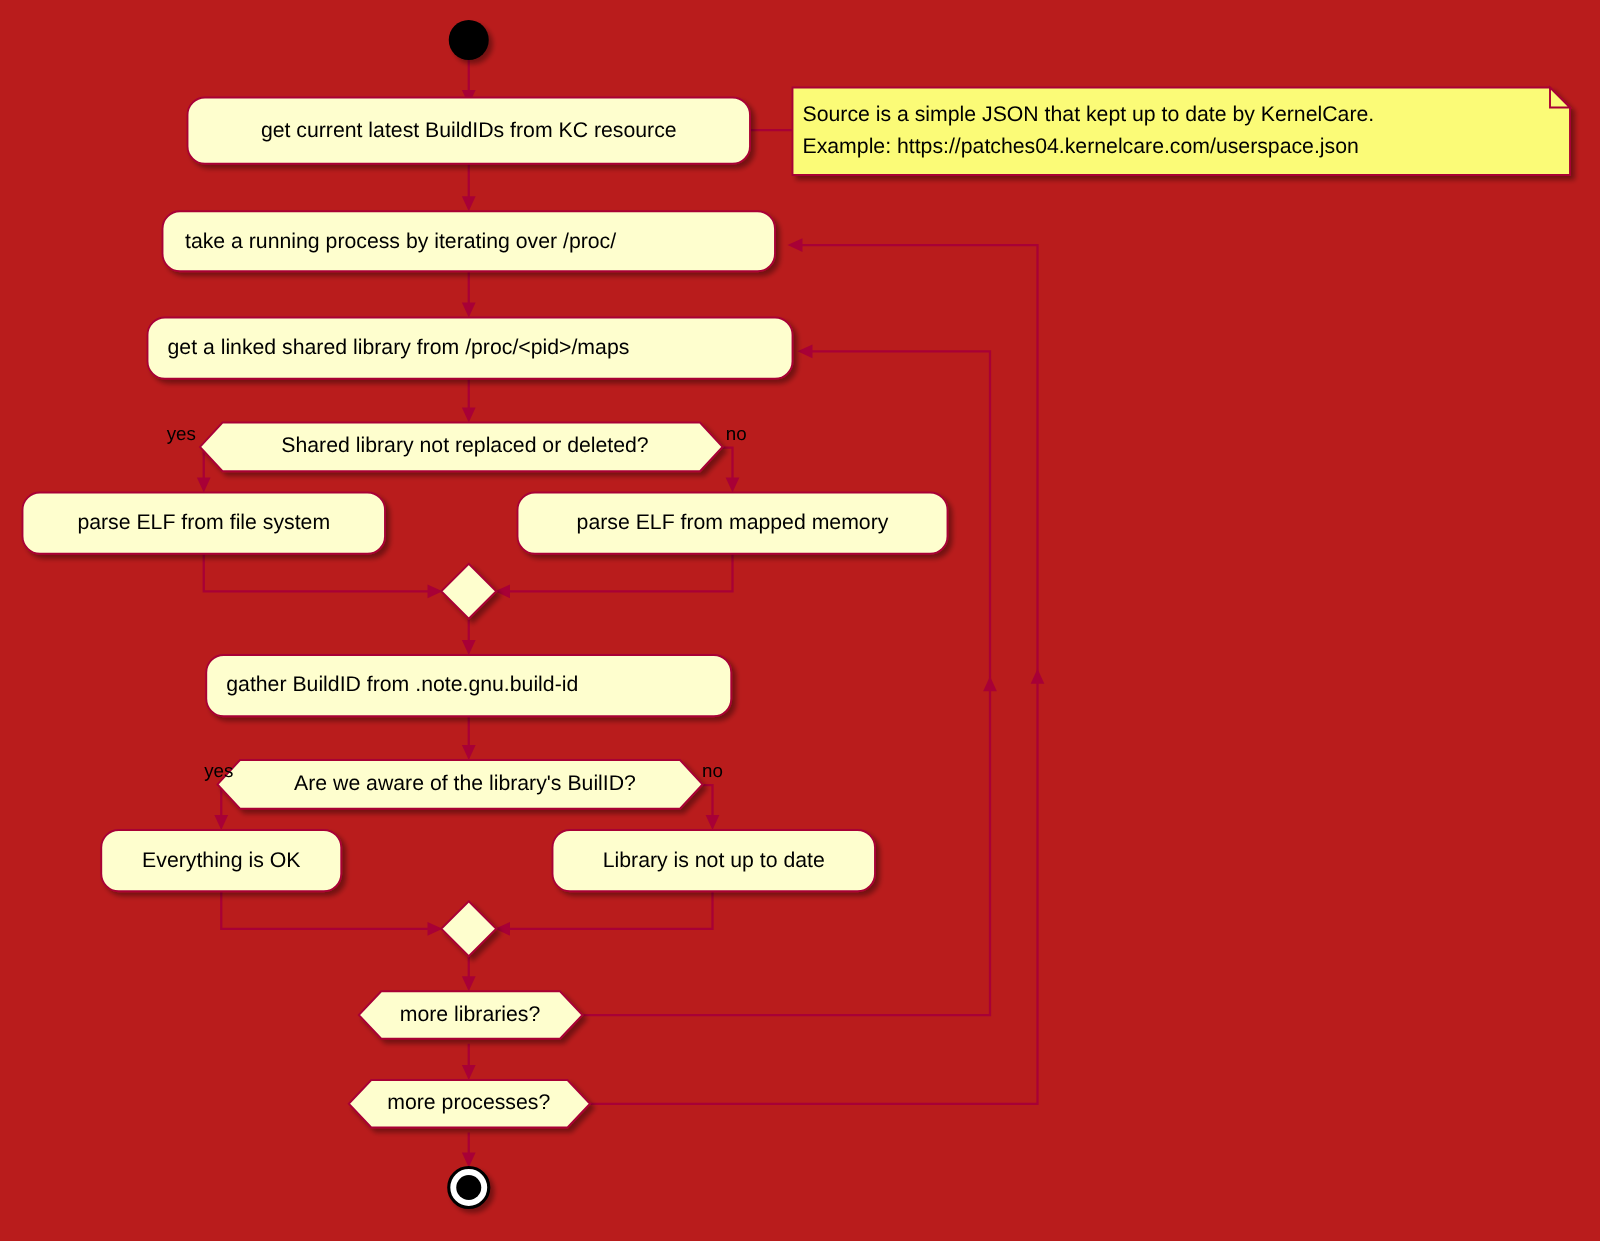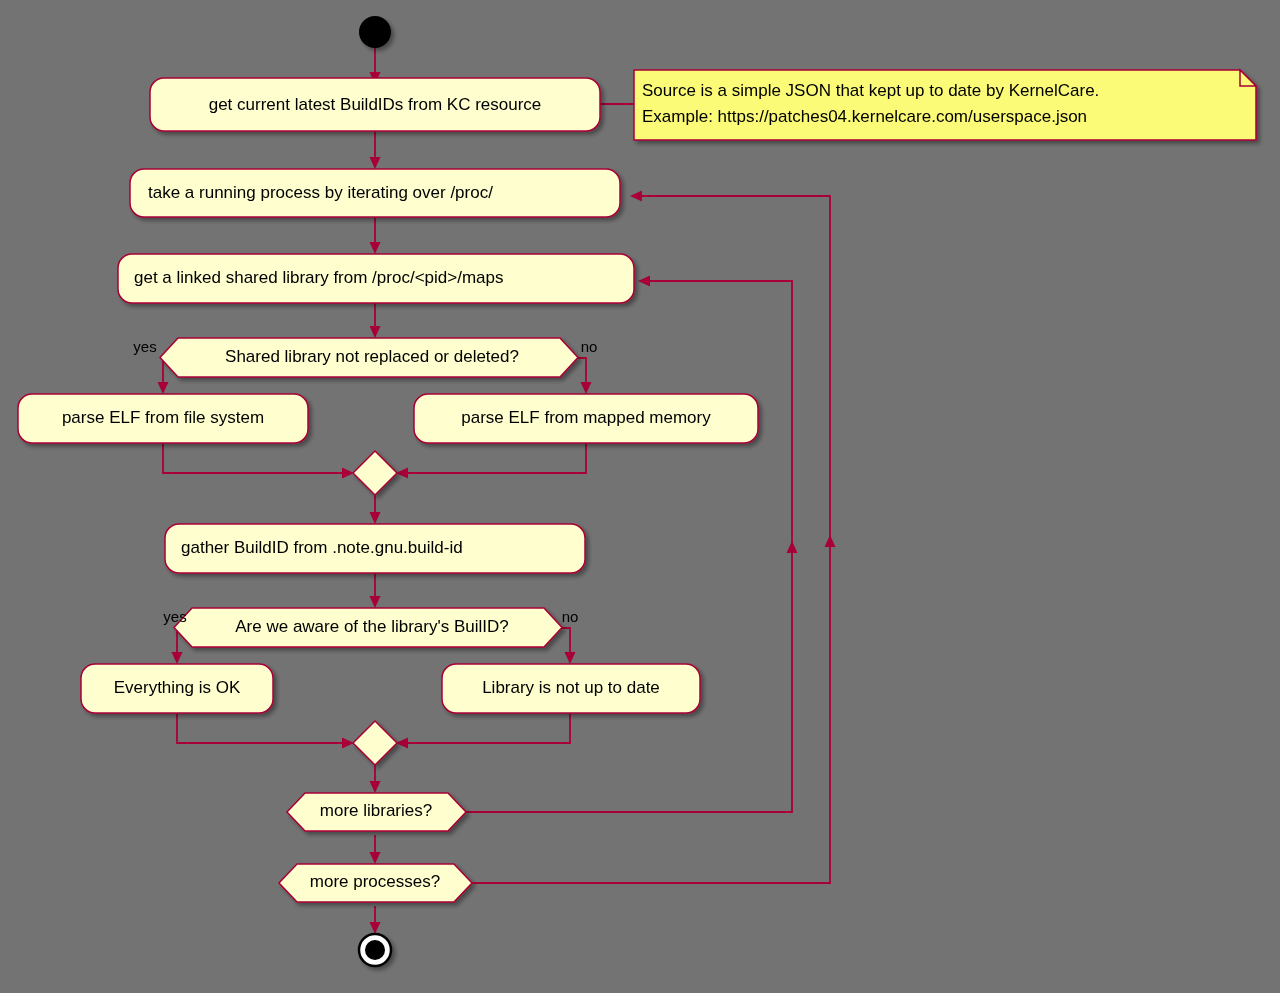--- a/index.html
+++ b/index.html
@@ -11,21 +11,21 @@
   body {
     width: 1280px;
     height: 993px;
     font-family: "Liberation Sans", sans-serif;
     overflow: hidden;
   }
   #diagram-root {
     position: relative;
     width: 1280px;
     height: 993px;
-    background: #737373;
+    background: #b91c1c;
     text-align: center;
   }
   svg#activity-diagram {
     display: block;
     width: 1280px;
     height: 993px;
   }
   .node-shape {
     fill: #FEFECE;
     stroke: #A80036;

